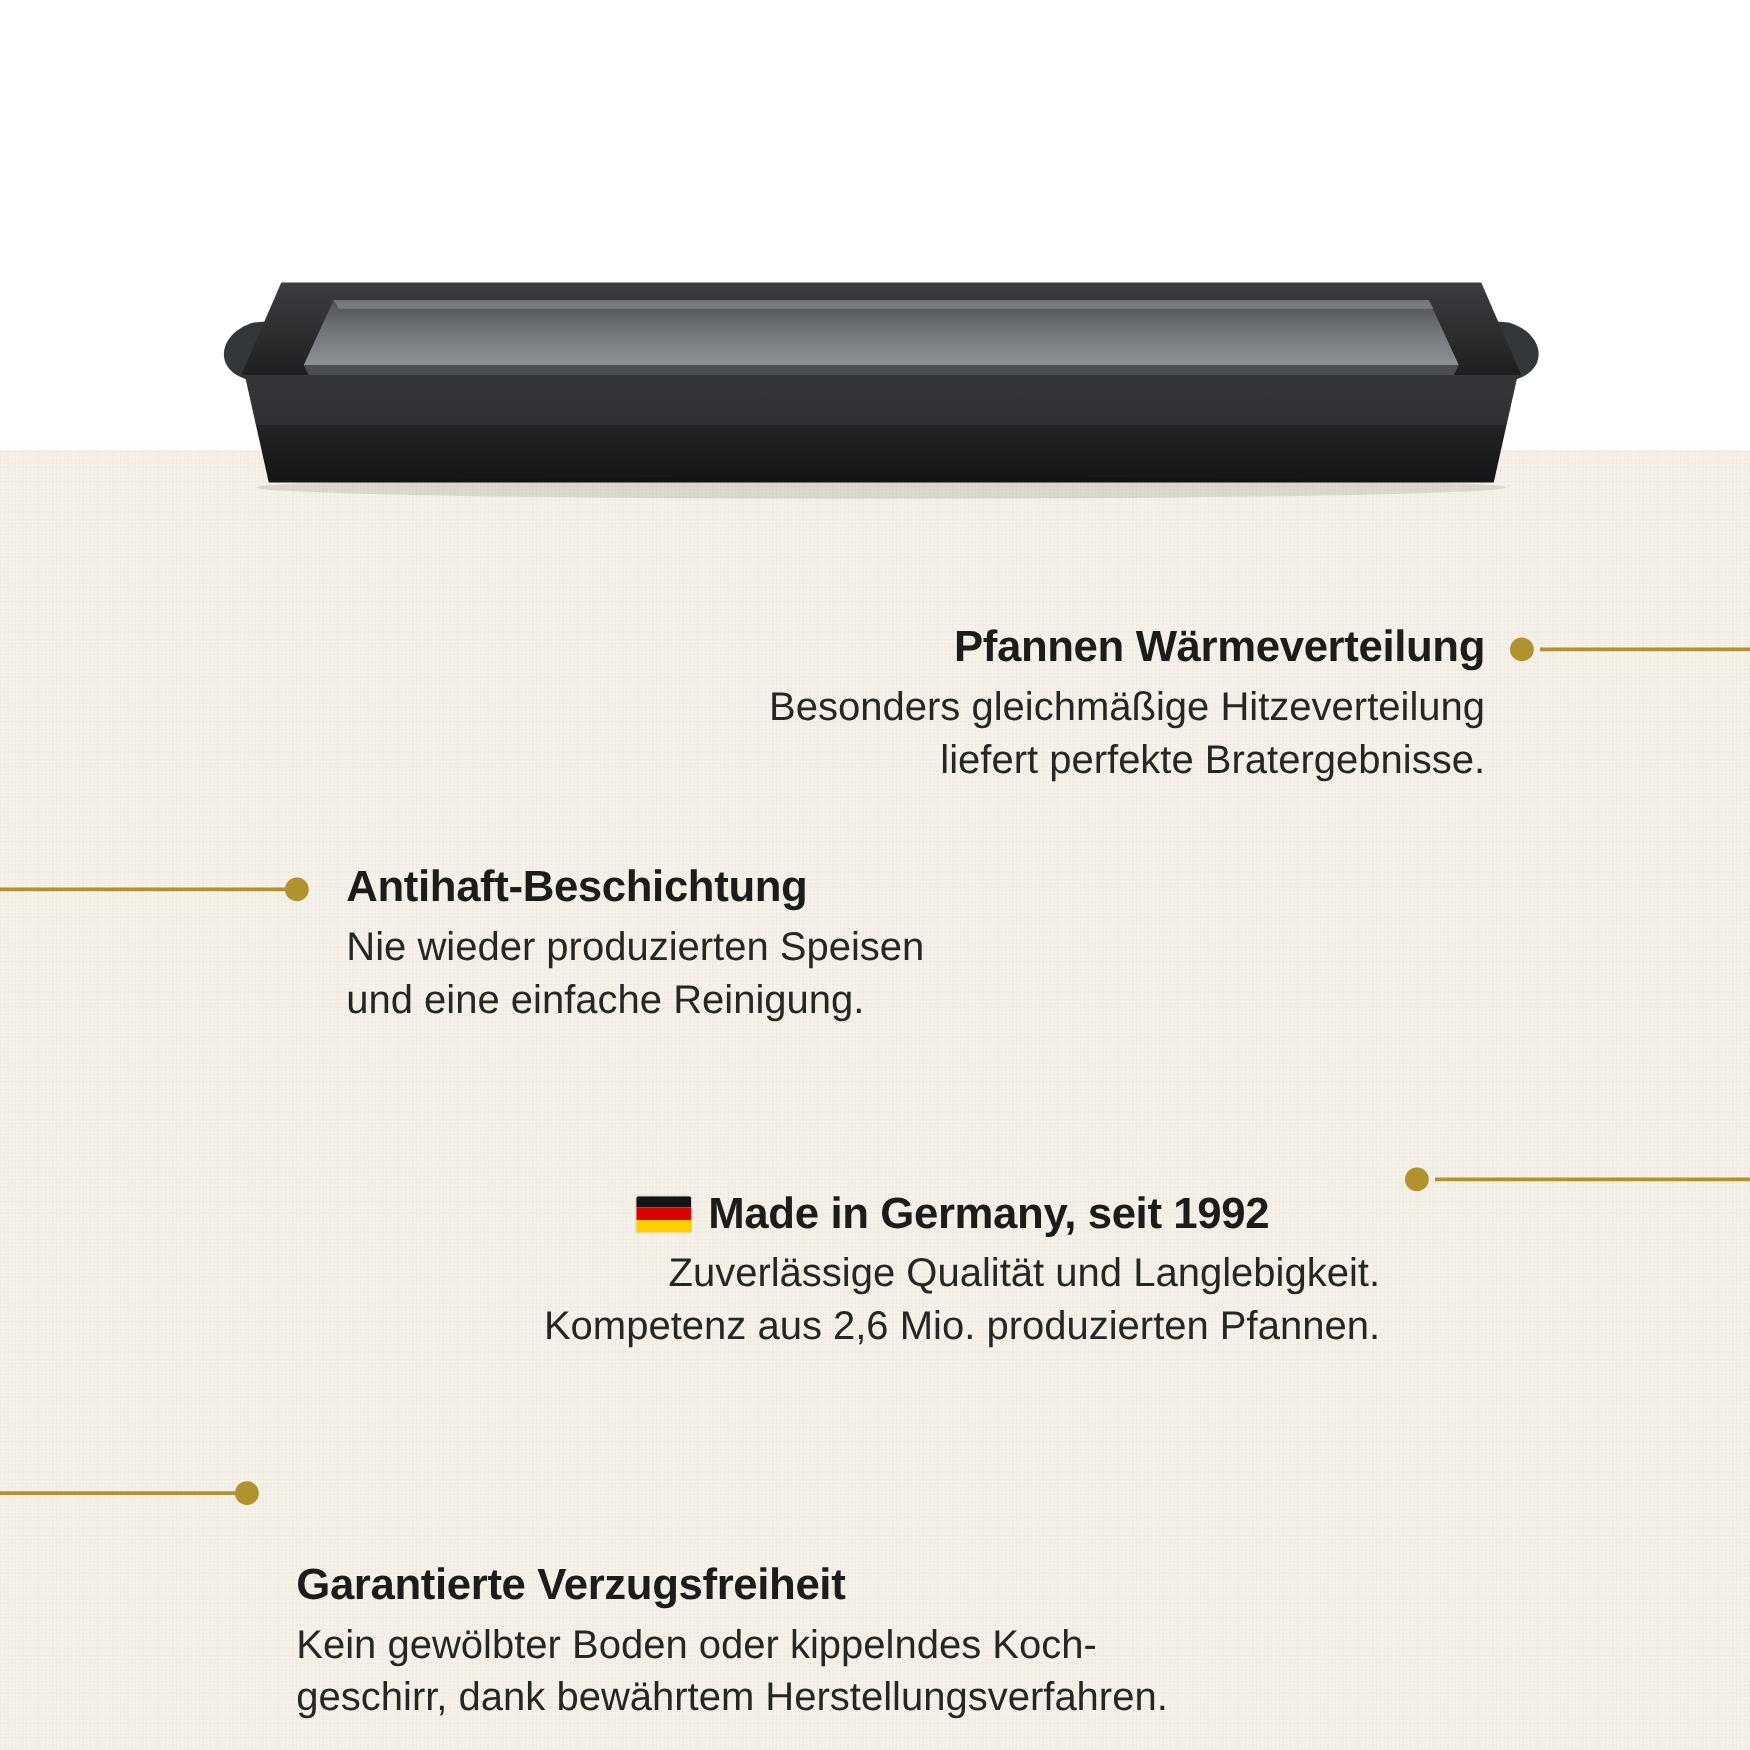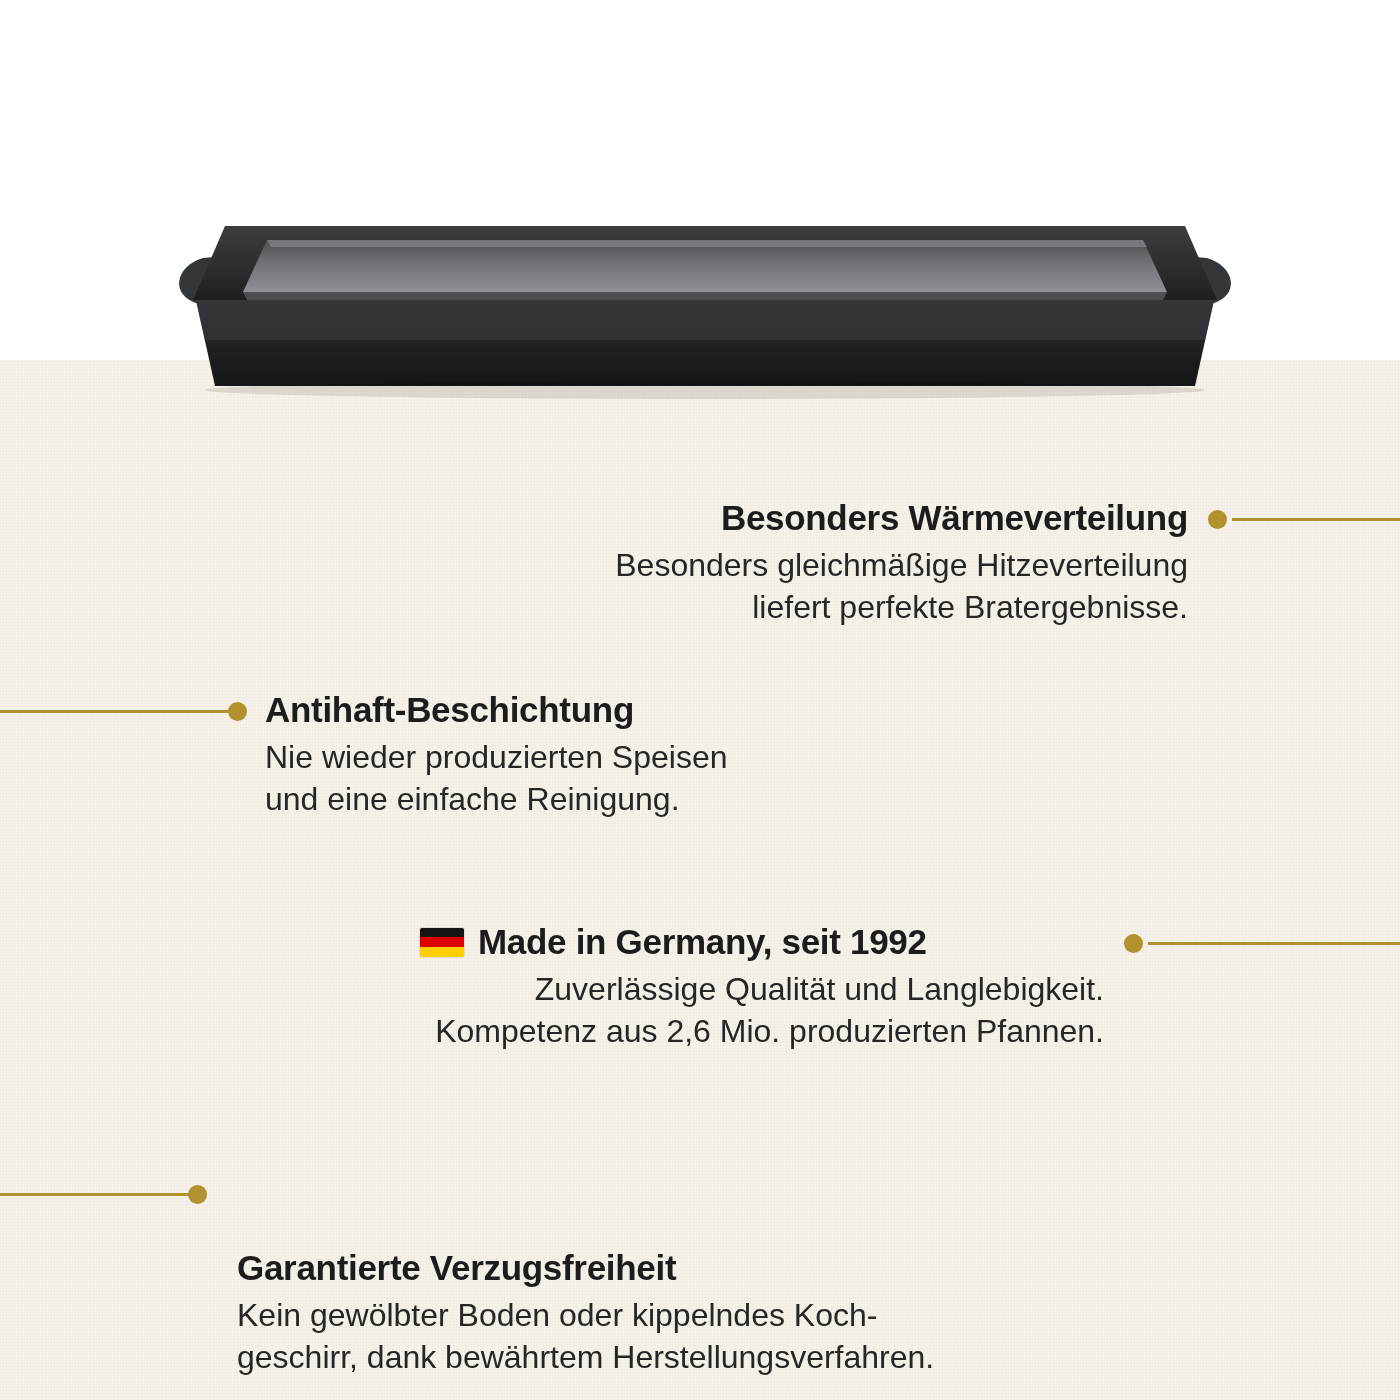--- a/index.html
+++ b/index.html
@@ -142,40 +142,40 @@
       <path d="M88 92 L 1012 92 L 1008 100 L 92 100 Z" fill="#55585b" opacity="0.85"></path>
 
       <ellipse cx="550" cy="190" rx="500" ry="9" fill="#000" opacity="0.10"></ellipse>
     </svg>
   </div>
 
   <div class="lead-line" style="left:1232px; top:518px; width:168px;"></div>
   <div class="lead-dot" style="left:1208px; top:510px;"></div>
   <div class="feature align-right" style="left:540px; top:498px; width:648px;">
     <div class="title-row" style="justify-content:flex-end;">
-      <span class="f-title">Besonders Wärmeverteilung</span>
+      <span class="f-title">Pfannen Wärmeverteilung</span>
     </div>
     <div class="f-body">Besonders gleichmäßige Hitzeverteilung
 liefert perfekte Bratergebnisse.</div>
   </div>
 
   <div class="lead-line" style="left:0px; top:710px; width:232px;"></div>
   <div class="lead-dot" style="left:228px; top:702px;"></div>
-  <div class="feature align-left" style="left:265px; top:690px; width:600px;">
+  <div class="feature align-left" style="left:277px; top:690px; width:600px;">
     <div class="title-row">
       <span class="f-title">Antihaft-Beschichtung</span>
     </div>
     <div class="f-body">Nie wieder produzierten Speisen
 und eine einfache Reinigung.</div>
   </div>
 
   <div class="lead-line" style="left:1148px; top:942px; width:252px;"></div>
   <div class="lead-dot" style="left:1124px; top:934px;"></div>
   <div class="feature align-right" style="left:420px; top:922px; width:684px;">
-    <div class="title-row" style="justify-content:flex-start;">
+    <div class="title-row" style="justify-content:center;margin-top:29px;">
       <span class="flag">
         <i class="b1"></i>
           <i class="b2"></i>
           <i class="b3"></i>
       </span>
       <span class="f-title">Made in Germany, seit 1992</span>
     </div>
     <div class="f-body">Zuverlässige Qualität und Langlebigkeit.
 Kompetenz aus 2,6 Mio. produzierten Pfannen.</div>
   </div>

